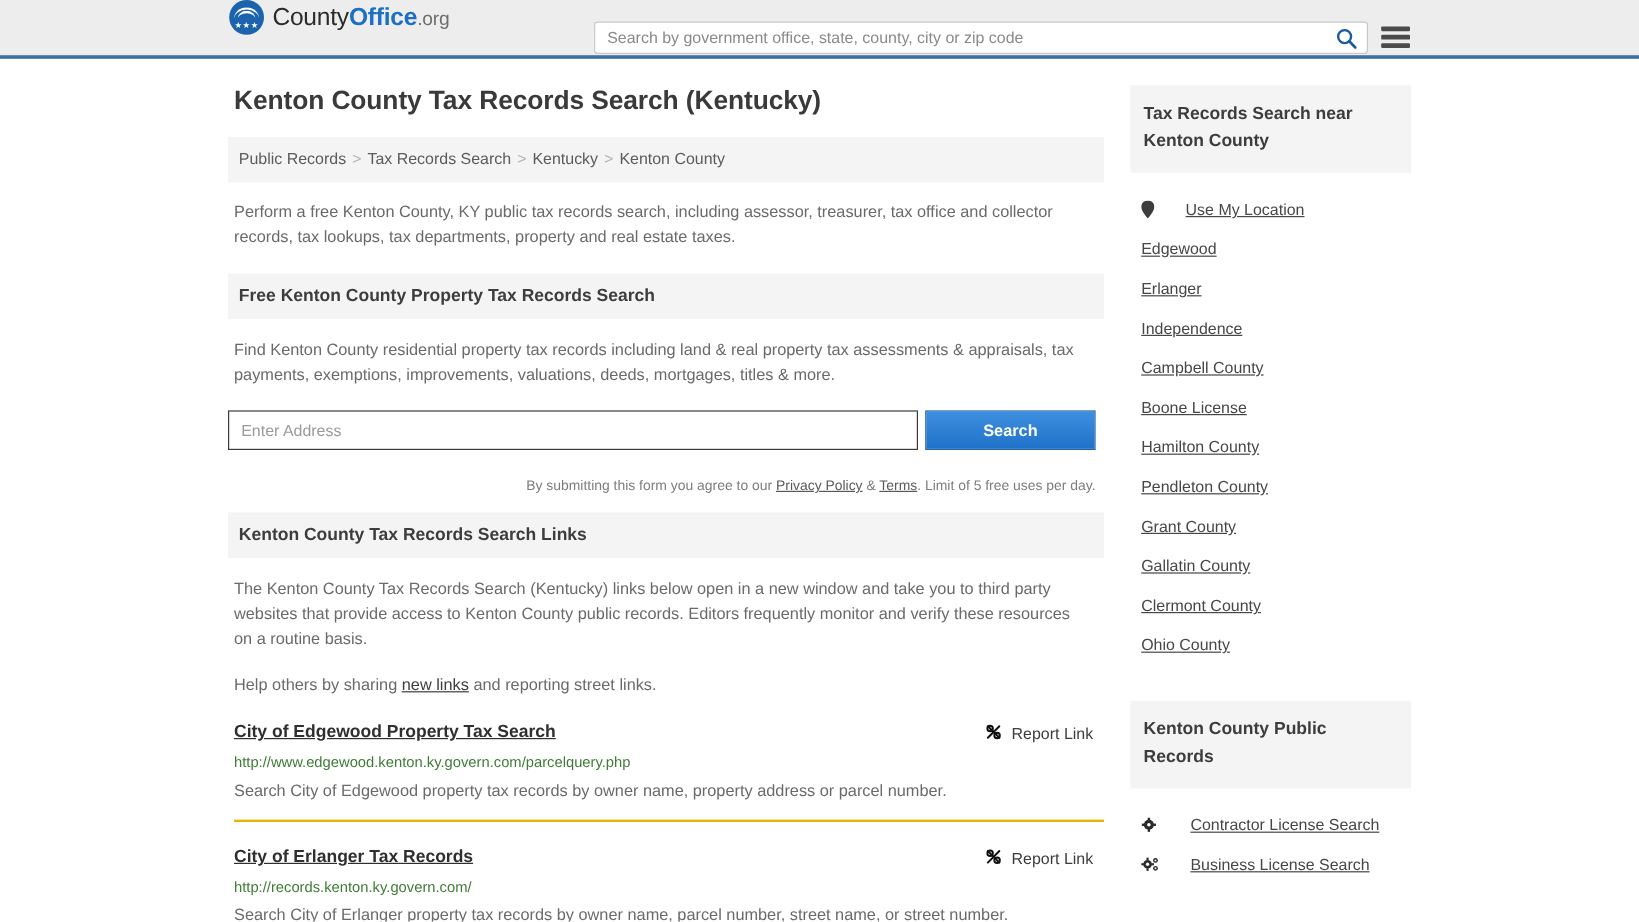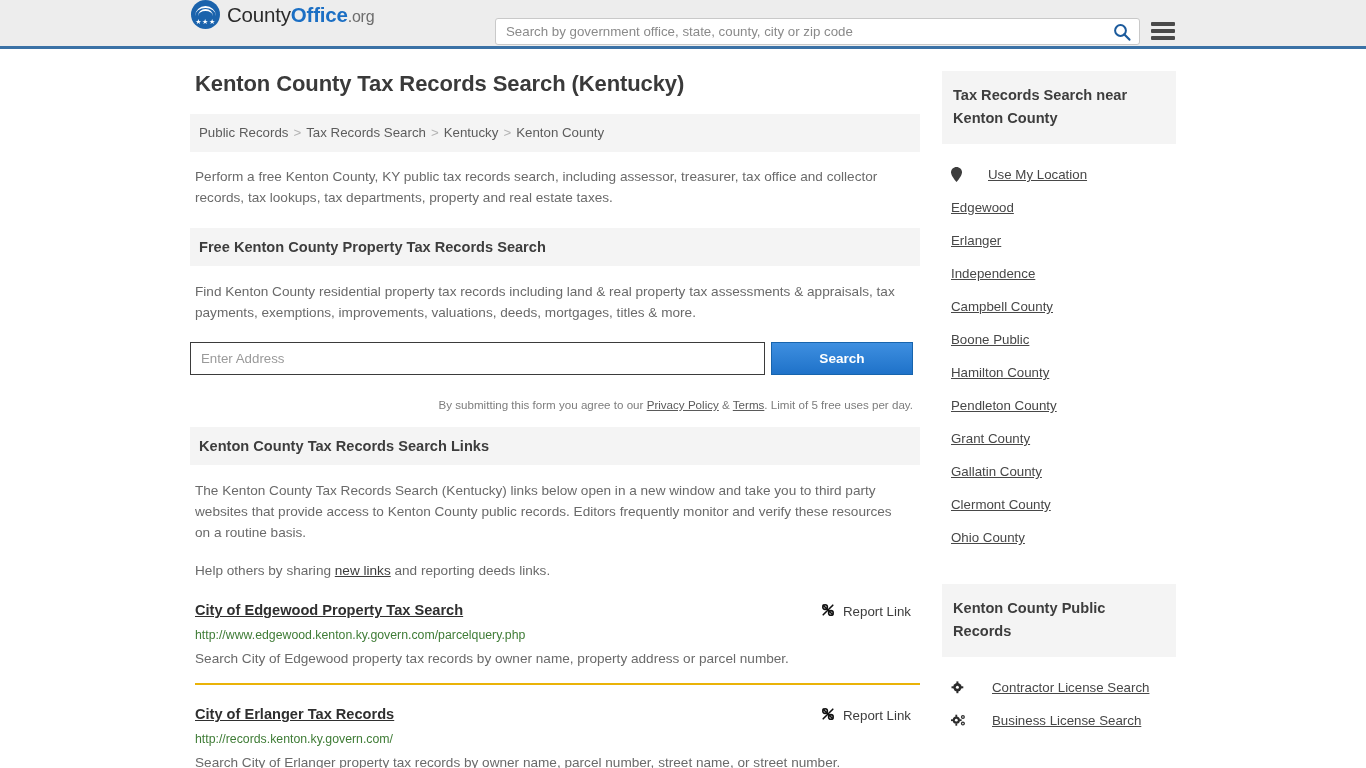--- a/index.html
+++ b/index.html
@@ -348,21 +348,21 @@
       </form>
 
       <div class="form-note"><span>By submitting this form you agree to our </span><a href="#">Privacy Policy</a><span> &amp; </span><a href="#">Terms</a><span>. Limit of 5 free uses per day.</span>
       </div>
 
       <div class="links-intro">
         <div class="section-head">Kenton County Tax Records Search Links</div>
 
         <p class="section-body-text">The Kenton County Tax Records Search (Kentucky) links below open in a new window and take you to third party websites that provide access to Kenton County public records. Editors frequently monitor and verify these resources on a routine basis.</p>
 
-        <p class="help-line"><span>Help others by sharing </span><a href="#">new links</a><span> and reporting deeds links.</span></p>
+        <p class="help-line"><span>Help others by sharing </span><a href="#">new links</a><span> and reporting street links.</span></p>
       </div>
 
       <div class="result">
         <div class="result-head">
           <a class="result-title" href="#">City of Edgewood Property Tax Search</a>
           <span class="report-link">
             <span>
               <svg width="16" height="16" viewBox="0 0 16 16" aria-hidden="true">
                 <path d="M3.2 3.2 L12.8 12.8 M12.8 3.2 L3.2 12.8" stroke="#111" stroke-width="1.6" stroke-linecap="round" fill="none"></path>
                 <circle cx="5.1" cy="5.1" r="2.3" fill="none" stroke="#111" stroke-width="1.6"></circle>
@@ -417,21 +417,21 @@
         <div class="side-item">
           <a href="#">Erlanger</a>
         </div>
         <div class="side-item">
           <a href="#">Independence</a>
         </div>
         <div class="side-item">
           <a href="#">Campbell County</a>
         </div>
         <div class="side-item">
-          <a href="#">Boone Public</a>
+          <a href="#">Boone License</a>
         </div>
         <div class="side-item">
           <a href="#">Hamilton County</a>
         </div>
         <div class="side-item">
           <a href="#">Pendleton County</a>
         </div>
         <div class="side-item">
           <a href="#">Grant County</a>
         </div>

